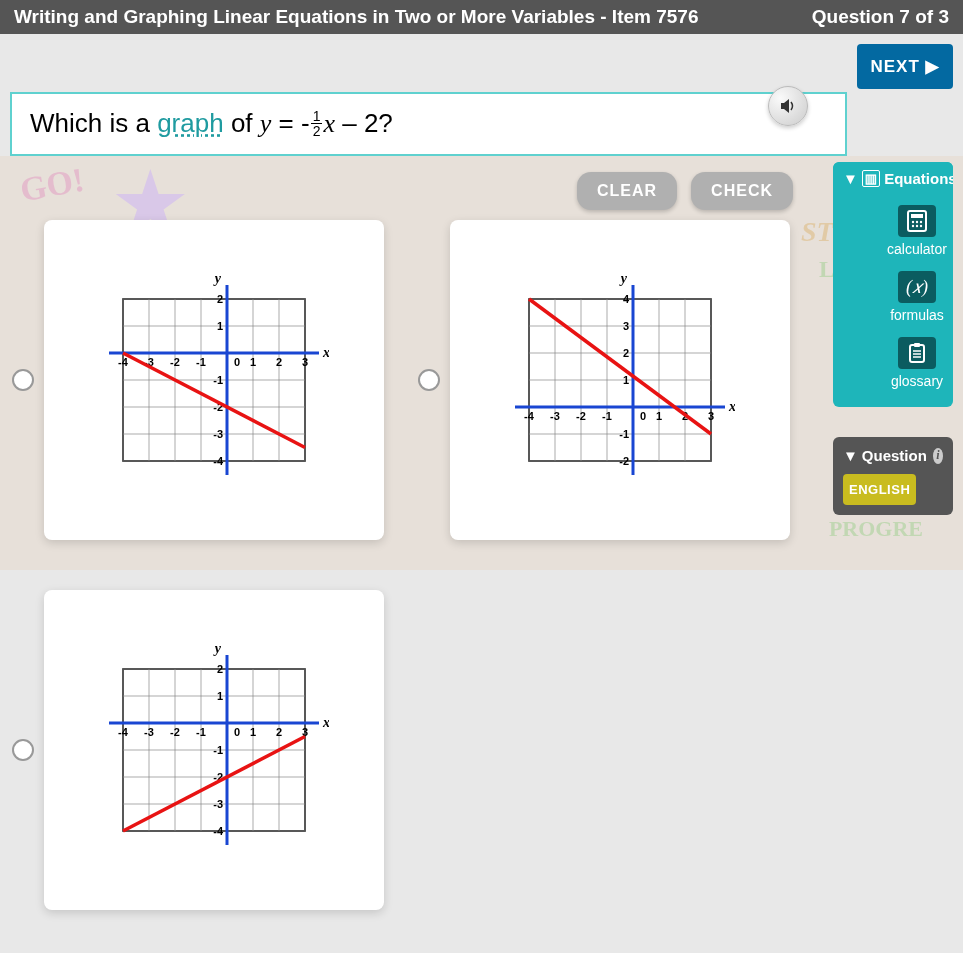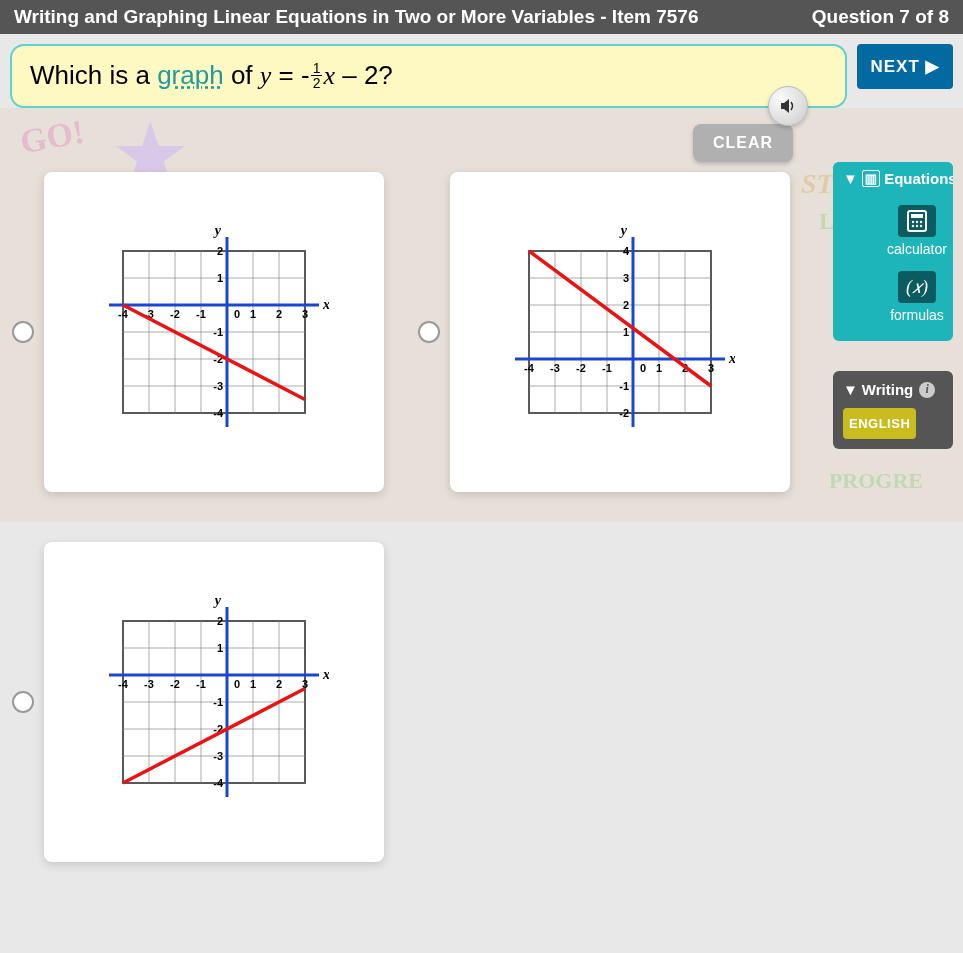--- a/index.html
+++ b/index.html
@@ -5,21 +5,21 @@
 * { box-sizing: border-box; margin: 0; padding: 0; }
 body { font-family: Arial, Helvetica, sans-serif; background: #e8e8e8; width: 963px; height: 953px; overflow: hidden; position: relative; }
 
 .header { background: #555; color: #fff; display: flex; justify-content: space-between; align-items: flex-end; padding: 6px 14px; font-size: 19px; font-weight: bold; }
 .header .title { }
 .header .progress { }
 
 .content { position: relative; }
 
 .question-row { display: flex; align-items: flex-start; padding: 10px 10px 0 10px; gap: 10px; }
-.question-box { flex: 1; background: #fef9c3; border: 2px solid #5fd1cf; border-radius: 14px; padding: 14px 18px; font-size: 26px; position: relative; }
+.question-box { flex: 1; background: #ffffff; border: 2px solid #5fd1cf; border-radius: 0; padding: 14px 18px; font-size: 26px; position: relative; margin-top: 48px; }
 .question-box .linkish { color: #1f9ba0; text-decoration: underline dotted; }
 .question-box .ital { font-style: italic; font-family: 'Times New Roman', serif; }
 .frac { display: inline-block; vertical-align: middle; text-align: center; font-size: 14px; line-height: 1; margin: 0 1px; position: relative; top: -2px;}
 .frac .n { display: block; border-bottom: 1.5px solid #000; padding: 0 2px;}
 .frac .d { display: block; padding: 0 2px;}
 
 .audio-btn { position: absolute; right: -8px; top: -8px; width: 40px; height: 40px; border-radius: 50%; background: radial-gradient(circle at 30% 30%, #fafafa, #ccc); border: 1px solid #bbb; display: flex; align-items: center; justify-content: center; font-size: 16px; color: #333; box-shadow: 0 2px 4px rgba(0,0,0,.2); z-index: 10;}
 .audio-btn { left: 768px; top: 52px; position: absolute; }
 
 .next-btn { width: 96px; background: #0369a1; color: #fff; font-weight: bold; font-size: 17px; border: none; border-radius: 4px; padding: 12px 0; letter-spacing: 1px; text-align: center; }
@@ -29,21 +29,21 @@
 .doodle-bg { position: absolute; inset: 0 0 0 0; top: 0; height: 430px; background: #e7e0d9; overflow: hidden; z-index: 0; }
 .doodle-bg .word { position: absolute; font-family: 'Comic Sans MS', cursive; font-weight: bold; opacity: .35; }
 .doodle-bg .go { left: 20px; top: 10px; color: #e07bb8; font-size: 34px; transform: rotate(-10deg);}
 .doodle-bg .strong { right: 50px; top: 60px; color: #d8a44a; font-size: 28px; font-style: italic;}
 .doodle-bg .learn { right: 60px; top: 100px; color: #7fc96f; font-size: 24px;}
 .doodle-bg .progr { right: 40px; top: 360px; color: #7fc96f; font-size: 22px;}
 .doodle-bg .star { position: absolute; left: 110px; top: -6px; color: #d9c8e8; font-size: 90px;}
 .doodle-bg .heart { position: absolute; right: 190px; top: 10px; color: #eeb; font-size: 40px; opacity: .5;}
 
 .toolbar { display: flex; justify-content: flex-end; gap: 14px; padding: 16px 170px 10px 0; position: relative; z-index: 2;}
-.tool-btn { background: #b0b0b0; color: #fff; border: none; border-radius: 8px; padding: 10px 20px; font-size: 16px; font-weight: bold; letter-spacing: 1px; box-shadow: 0 2px 4px rgba(0,0,0,.2);}
+.tool-btn { background: #b0b0b0; color: #fff; border: none; border-radius: 14px; padding: 10px 20px; font-size: 16px; font-weight: bold; letter-spacing: 1px; box-shadow: 0 2px 4px rgba(0,0,0,.2);}
 
 .options-grid { display: grid; grid-template-columns: 1fr 1fr; gap: 30px; padding: 0 170px 30px 12px; position: relative; z-index: 2;}
 .options-grid .option { display: flex; align-items: center; gap: 10px; }
 .radio { width: 22px; height: 22px; border: 2px solid #999; border-radius: 50%; background: #fff; flex-shrink: 0; }
 .graph-card { background: #fff; border-radius: 8px; box-shadow: 0 3px 10px rgba(0,0,0,.15); width: 340px; height: 320px; display: flex; align-items: center; justify-content: center; }
 .graph-card svg { }
 
 .lower-options { background: #e8e8e8; padding: 20px 170px 30px 12px; position: relative; z-index: 2;}
 .lower-options .option { display: flex; align-items: center; gap: 10px; }
 
@@ -60,21 +60,21 @@
 .lang-btn { background: #c9bc1f; color: #fff; border: none; border-radius: 4px; padding: 8px 6px; font-size: 13px; font-weight: bold; letter-spacing: .5px; text-align: center;}
 
 .info-i { width: 16px; height: 16px; border-radius: 50%; background: #ccc; color: #555; display: inline-flex; align-items: center; justify-content: center; font-style: italic; font-family: serif; font-size: 12px; margin-left: 2px;}
 
 </style>
 </head>
 <body>
 
 <div class="header">
   <div class="title">Writing and Graphing Linear Equations in Two or More Variables - Item 7576</div>
-  <div class="progress">Question 7 of 8</div>
+  <div class="progress">Question 7 of 3</div>
 </div>
 
 <div class="content">
 
   <div class="question-row">
     <div class="question-box">
       <span>Which is a </span><span class="linkish">graph</span><span> of </span><span class="ital">y</span><span> = -</span><span class="frac"><span class="n">1</span><span class="d">2</span></span><span class="ital">x</span><span> – 2?</span>
     </div>
     <button class="next-btn">NEXT ▶</button>
   </div>
@@ -91,20 +91,21 @@
       <div class="star">★</div>
       <div class="word go">GO!</div>
       <div class="word strong">STRONG</div>
       <div class="word learn">LEARN</div>
       <div class="word progr">PROGRE</div>
       <div class="heart">♥</div>
     </div>
 
     <div class="toolbar">
       <button class="tool-btn">CLEAR</button>
+      <button class="tool-btn">CHECK</button>
     </div>
 
     <div class="options-grid">
       <div class="option">
         <div class="radio"></div>
         <div class="graph-card">
           <svg class="graph-svg" width="230" height="210">
               <defs>
                 <marker id="arBOption A" markerWidth="8" markerHeight="8" refX="5" refY="4" orient="auto">
                   <path d="M0,0 L8,4 L0,8 Z" fill="#1946d2"></path>
@@ -276,25 +277,37 @@
               <circle cx="12" cy="17" r="1.2" fill="#fff"></circle>
               <circle cx="16" cy="17" r="1.2" fill="#fff"></circle>
             </svg>
         </div>
         <span class="label">calculator</span>
       </div>
       <div class="ref-item">
         <div class="ico formula">(𝑥)</div>
         <span class="label">formulas</span>
       </div>
+      <div class="ref-item">
+        <div class="ico">
+          <svg width="24" height="24" viewBox="0 0 24 24">
+              <rect x="5" y="4" width="14" height="17" rx="2" fill="none" stroke="#fff" stroke-width="2"></rect>
+              <rect x="9" y="2" width="6" height="4" rx="1" fill="#fff"></rect>
+              <line x1="8" y1="10" x2="16" y2="10" stroke="#fff" stroke-width="1.5"></line>
+              <line x1="8" y1="13" x2="16" y2="13" stroke="#fff" stroke-width="1.5"></line>
+              <line x1="8" y1="16" x2="16" y2="16" stroke="#fff" stroke-width="1.5"></line>
+            </svg>
+        </div>
+        <span class="label">glossary</span>
+      </div>
     </div>
 
     <div class="lang-panel">
       <div class="lang-header">
         <span>▼</span>
-        <span>Writing</span>
+        <span>Question</span>
         <span class="info-i">i</span>
       </div>
       <button class="lang-btn">ENGLISH</button>
     </div>
   </div>
 
 </div>
 
 </body></html>

